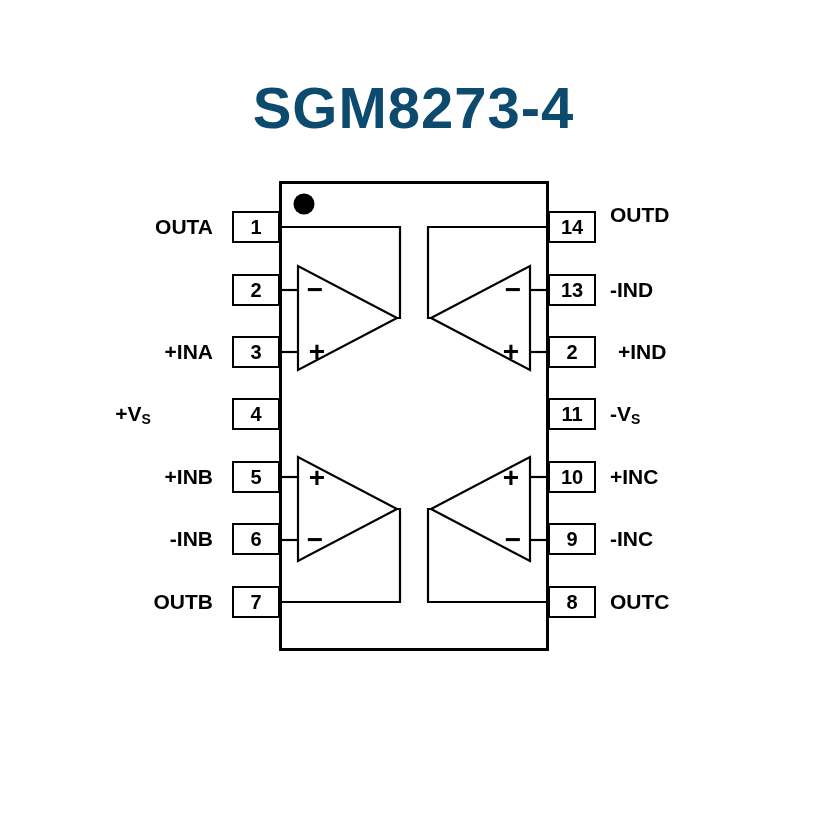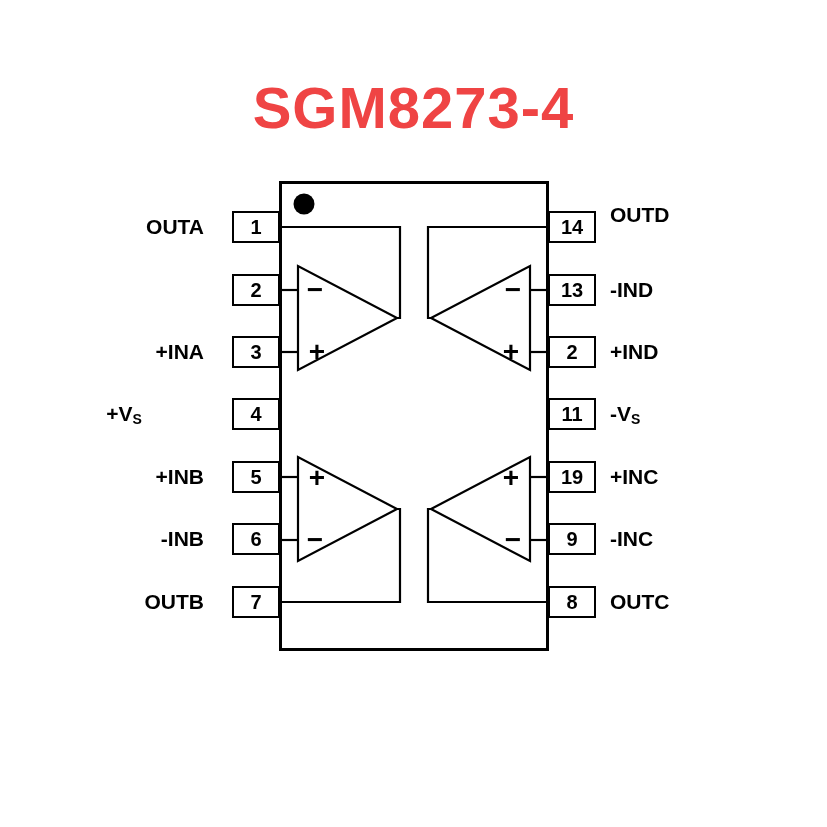--- a/index.html
+++ b/index.html
@@ -18,21 +18,21 @@
   }
   .chip-title {
     position: absolute;
     top: 74px;
     left: 0;
     width: 100%;
     text-align: center;
     font-size: 58px;
     font-weight: bold;
     letter-spacing: 1px;
-    color: #ef4444;
+    color: #0c4a6e;
   }
   .diagram-svg {
     position: absolute;
     left: 0;
     top: 0;
     width: 827px;
     height: 827px;
   }
   .pin-box {
     position: absolute;
@@ -51,21 +51,21 @@
   .pin-box.right { left: 548px; }
   .pin-label {
     position: absolute;
     width: 160px;
     height: 26px;
     line-height: 26px;
     font-size: 21px;
     font-weight: bold;
     white-space: nowrap;
   }
-  .pin-label.left  { left: 44px;  text-align: right; }
+  .pin-label.left  { left: 53px;  text-align: right; }
   .pin-label.right { left: 610px; text-align: left; }
   .pin-label .sub {
     font-size: 14px;
     position: relative;
     bottom: -3px;
   }
   svg .wire {
     fill: none;
     stroke: #000000;
     stroke-width: 2.2;
@@ -164,37 +164,37 @@
   <div class="pin-box right" style="top:274px;justify-content:center;">
       <span>13</span>
     </div>
   <div class="pin-box right" style="top:336px;">
       <span>2</span>
     </div>
   <div class="pin-box right" style="top:398px;">
       <span>11</span>
     </div>
   <div class="pin-box right" style="top:461px;">
-      <span>19</span>
+      <span>10</span>
     </div>
   <div class="pin-box right" style="top:523px;">
       <span>9</span>
     </div>
   <div class="pin-box right" style="top:586px;">
       <span>8</span>
     </div>
 
   <div class="pin-label left" style="top:214px;"><span>OUTA</span><span class="sub"></span></div>
   <div class="pin-label left" style="top:339px;"><span>+INA</span><span class="sub"></span></div>
   <div class="pin-label left" style="top:401px;text-align:center;"><span>+V</span><span class="sub">S</span></div>
   <div class="pin-label left" style="top:464px;"><span>+INB</span><span class="sub"></span></div>
   <div class="pin-label left" style="top:526px;"><span>-INB</span><span class="sub"></span></div>
   <div class="pin-label left" style="top:589px;"><span>OUTB</span><span class="sub"></span></div>
 
   <div class="pin-label right" style="top:202px;"><span>OUTD</span><span class="sub"></span></div>
   <div class="pin-label right" style="top:277px;"><span>-IND</span><span class="sub"></span></div>
-  <div class="pin-label right" style="top:339px;"><span>+IND</span><span class="sub"></span></div>
+  <div class="pin-label right" style="top:339px;margin-left:8px;"><span>+IND</span><span class="sub"></span></div>
   <div class="pin-label right" style="top:401px;"><span>-V</span><span class="sub">S</span></div>
   <div class="pin-label right" style="top:464px;"><span>+INC</span><span class="sub"></span></div>
   <div class="pin-label right" style="top:526px;"><span>-INC</span><span class="sub"></span></div>
   <div class="pin-label right" style="top:589px;"><span>OUTC</span><span class="sub"></span></div>
 
 </div>
 
 </body></html>

